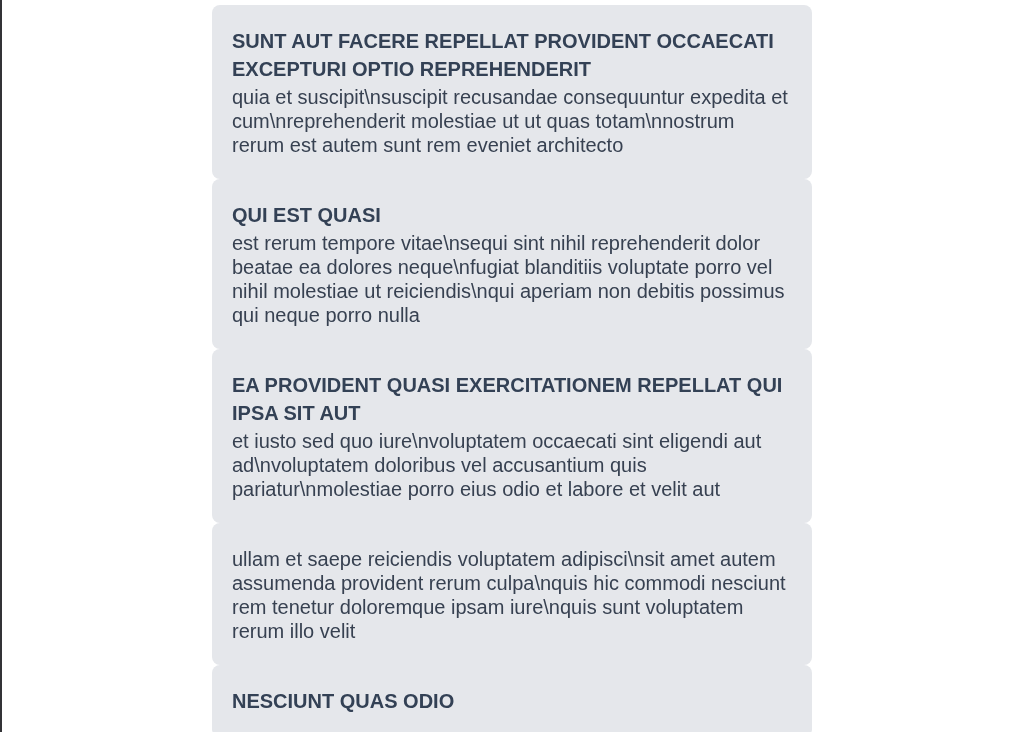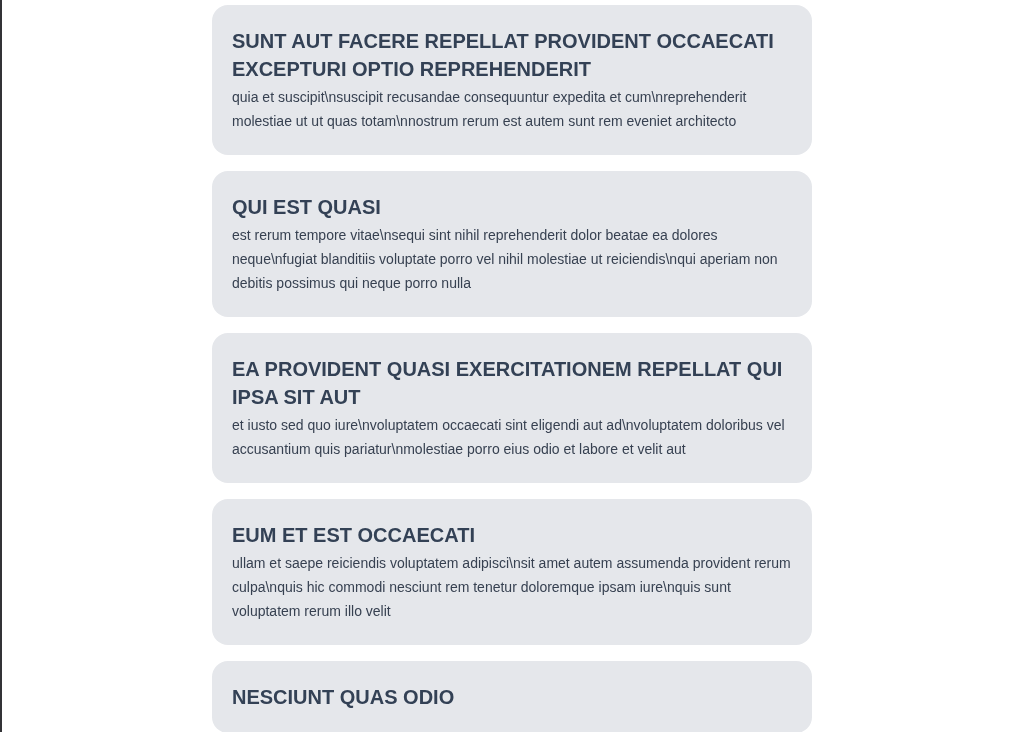--- a/index.html
+++ b/index.html
@@ -25,34 +25,33 @@
   .posts-list {
     position: absolute;
     left: 212px;
     top: 5px;
     width: 600px;
   }
   .card {
     box-sizing: border-box;
     width: 600px;
     background: #e5e7eb;
-    border-radius: 16px;
+    border-radius: 8px;
     padding: 22px 20px;
-    margin-bottom: 16px;
   }
   .card h2 {
     margin: 0;
     font-size: 20px;
     line-height: 28px;
     font-weight: 700;
     color: #334155;
   }
   .card p {
     margin: 2px 0 0 0;
-    font-size: 14px;
+    font-size: 20px;
     line-height: 24px;
     color: #374151;
   }
 </style>
 </head>
 <body>
 
 <div class="left-edge"></div>
 
 <main class="posts-list">
@@ -66,21 +65,20 @@
     <h2>QUI EST QUASI</h2>
     <p>est rerum tempore vitae\nsequi sint nihil reprehenderit dolor beatae ea dolores neque\nfugiat blanditiis voluptate porro vel nihil molestiae ut reiciendis\nqui aperiam non debitis possimus qui neque porro nulla</p>
   </article>
 
   <article class="card">
     <h2>EA PROVIDENT QUASI EXERCITATIONEM REPELLAT QUI IPSA SIT AUT</h2>
     <p>et iusto sed quo iure\nvoluptatem occaecati sint eligendi aut ad\nvoluptatem doloribus vel accusantium quis pariatur\nmolestiae porro eius odio et labore et velit aut</p>
   </article>
 
   <article class="card">
-    <h2>EUM ET EST OCCAECATI</h2>
     <p>ullam et saepe reiciendis voluptatem adipisci\nsit amet autem assumenda provident rerum culpa\nquis hic commodi nesciunt rem tenetur doloremque ipsam iure\nquis sunt voluptatem rerum illo velit</p>
   </article>
 
   <article class="card">
     <h2>NESCIUNT QUAS ODIO</h2>
   </article>
 
 </main>
 
 </body></html>

